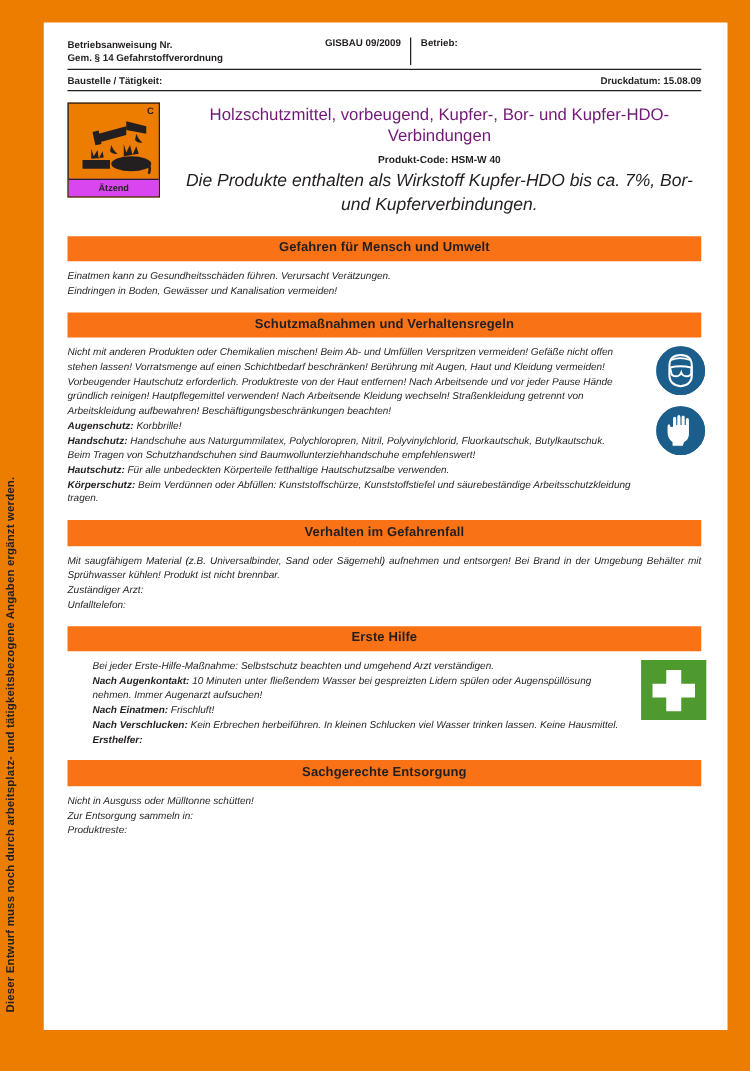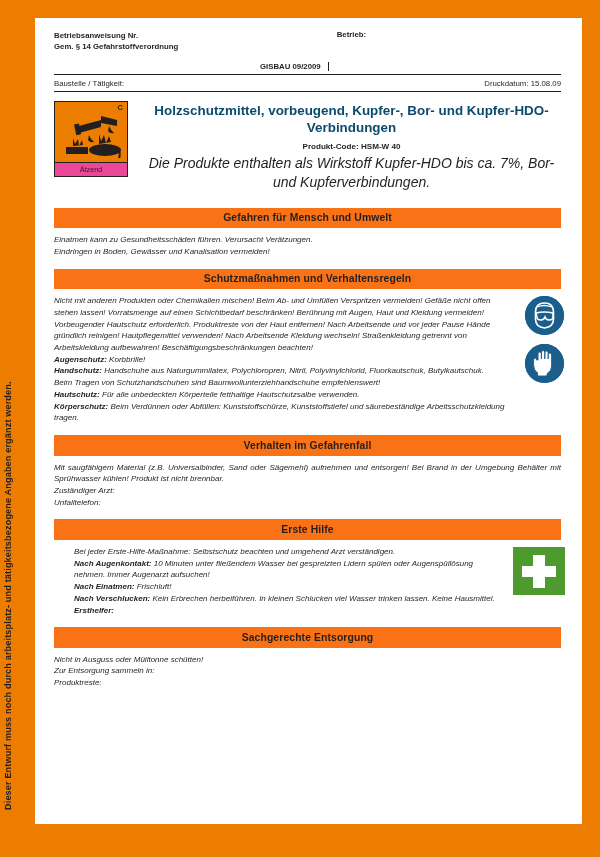--- a/index.html
+++ b/index.html
@@ -67,37 +67,36 @@
     color: #231f20;
   }
   .hdr-mid {
     flex: 0 0 auto;
     padding-right: 7px;
     font-size: 7.8px;
     font-weight: bold;
     color: #231f20;
     border-right: 1.1px solid #231f20;
     align-self: stretch;
-    margin-top: 32px;
   }
   .hdr-right {
     padding-left: 8px;
     font-size: 7.8px;
     font-weight: bold;
     color: #231f20;
   }
   .hdr-bottom {
     display: flex;
     justify-content: space-between;
     align-items: center;
     padding-top: 3.5px;
     padding-bottom: 3.5px;
     border-bottom: 1.2px solid #231f20;
     font-size: 7.8px;
-    font-weight: normal;
+    font-weight: bold;
     color: #231f20;
   }
 
   
   .title-block {
     display: flex;
     align-items: flex-start;
     margin-top: 9px;
   }
   .pictogram {
@@ -113,37 +112,37 @@
   }
   .picto-letter {
     position: absolute;
     right: 4px;
     top: 1px;
     font-size: 7.5px;
     font-weight: bold;
     color: #231f20;
   }
   .picto-caption {
-    background: #ec4899;
+    background: #d946ef;
     border-top: 1.6px solid #231f20;
     text-align: center;
     font-size: 7.3px;
-    font-weight: normal;
+    font-weight: bold;
     color: #231f20;
     padding: 1.5px 0 2px;
   }
   .title-text {
     flex: 1;
     padding-left: 14px;
     text-align: center;
   }
   .main-title {
     font-size: 13.4px;
-    font-weight: bold;
-    color: #0c4a6e;
+    font-weight: normal;
+    color: #701a75;
     line-height: 1.28;
     padding: 1px 6px 0;
   }
   .product-code {
     font-size: 8.1px;
     font-weight: bold;
     color: #231f20;
     margin-top: 6px;
   }
   .product-desc {

